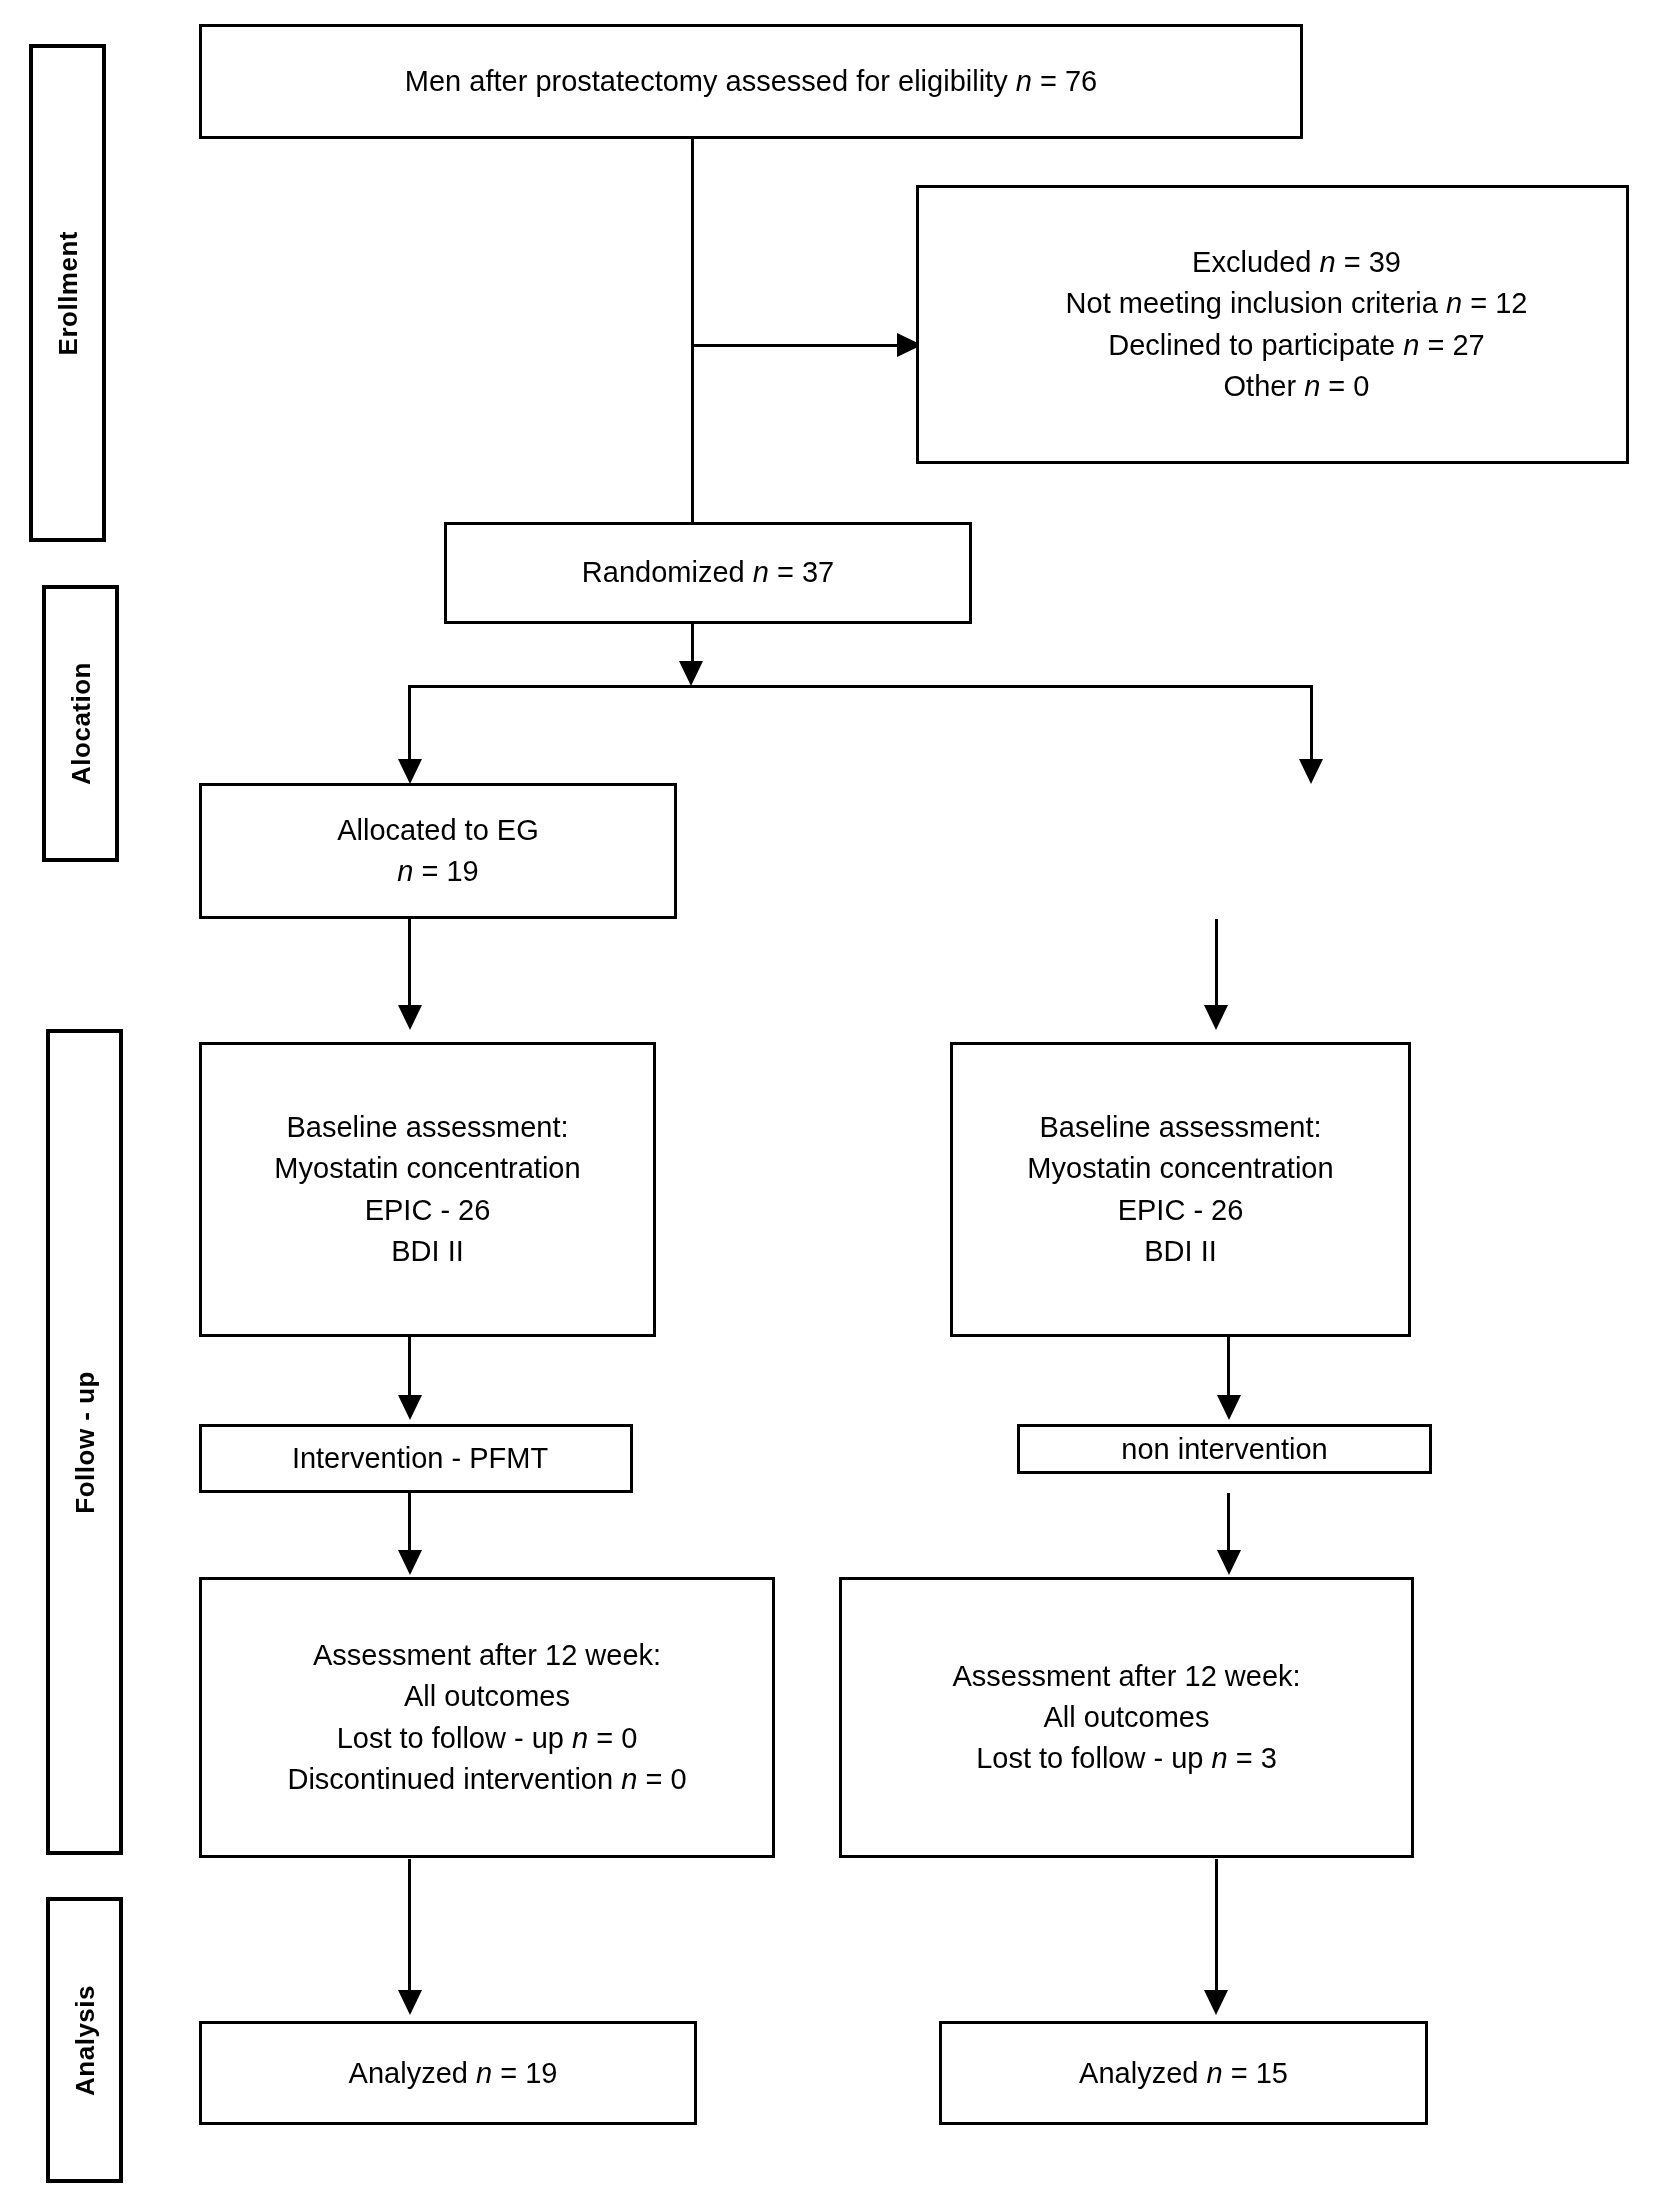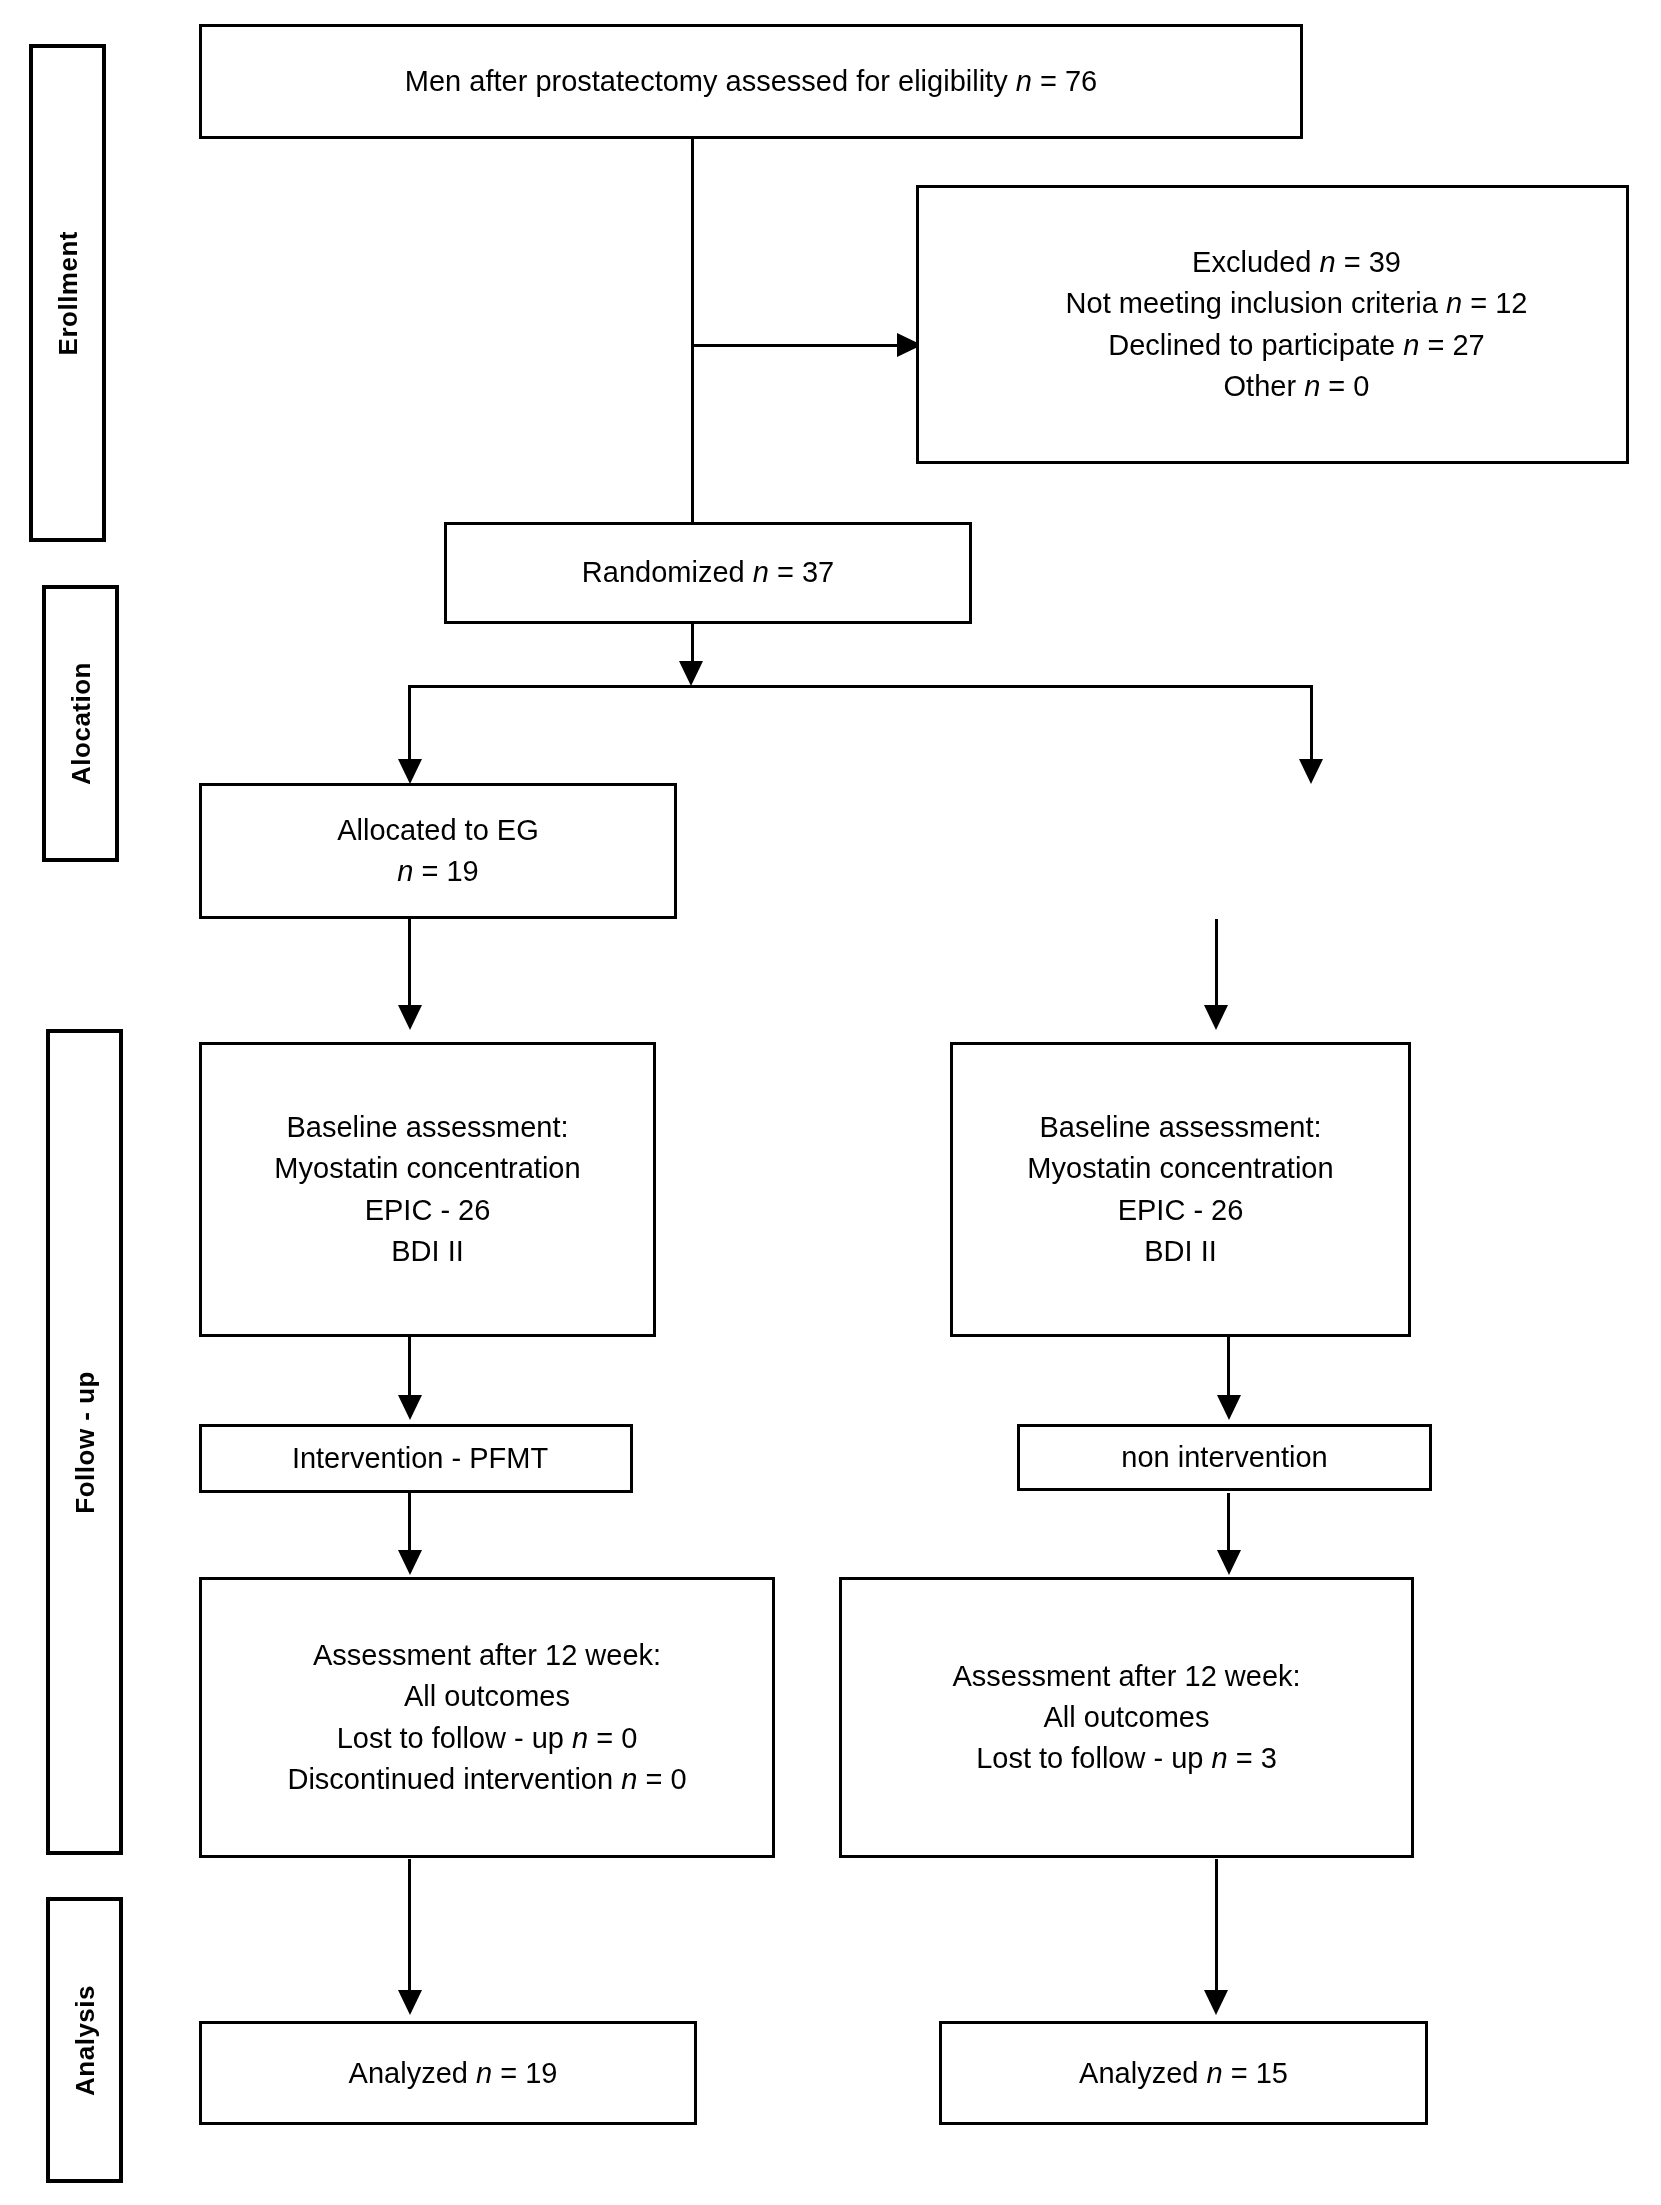--- a/index.html
+++ b/index.html
@@ -179,21 +179,21 @@
   <div class="vline" style="left:408px; top:1337px; height:60px;"></div>
   <div class="arrow-down" style="left:398px; top:1395px;"></div>
 
   <div class="vline" style="left:1227px; top:1337px; height:60px;"></div>
   <div class="arrow-down" style="left:1217px; top:1395px;"></div>
 
   <div class="fbox compact" style="left:199px; top:1424px; width:434px; height:69px;padding-left:8px;">
     <div class="ln">Intervention  - PFMT</div>
   </div>
 
-  <div class="fbox compact" style="left:1017px; top:1424px; width:415px; height:67px;">
+  <div class="fbox compact" style="left:1017px; top:1424px; width:415px; height:50px;">
     <div class="ln">non intervention</div>
   </div>
 
   <div class="vline" style="left:408px; top:1493px; width:3.2px; height:60px;"></div>
   <div class="arrow-down" style="left:398px; top:1550px;"></div>
 
   <div class="vline" style="left:1227px; top:1493px; height:60px;"></div>
   <div class="arrow-down" style="left:1217px; top:1550px;"></div>
 
   <div class="fbox" style="left:199px; top:1577px; width:576px; height:281px;">

